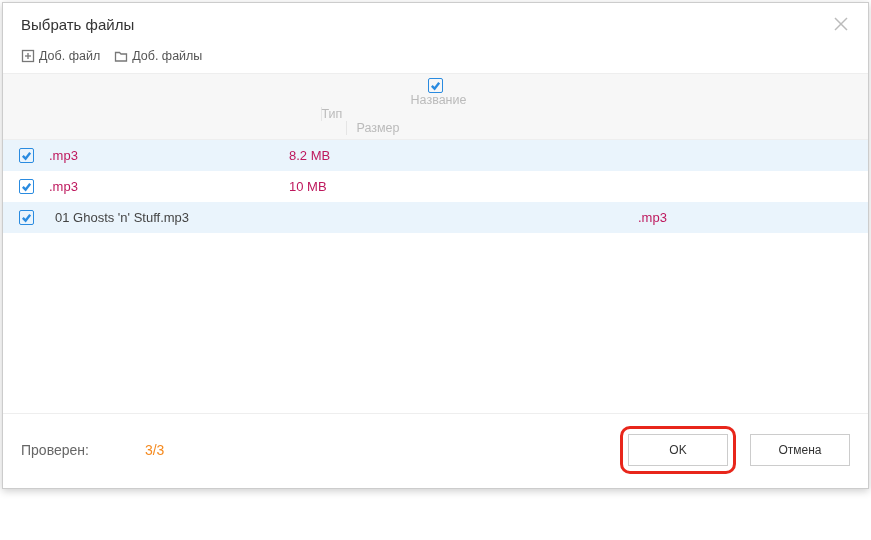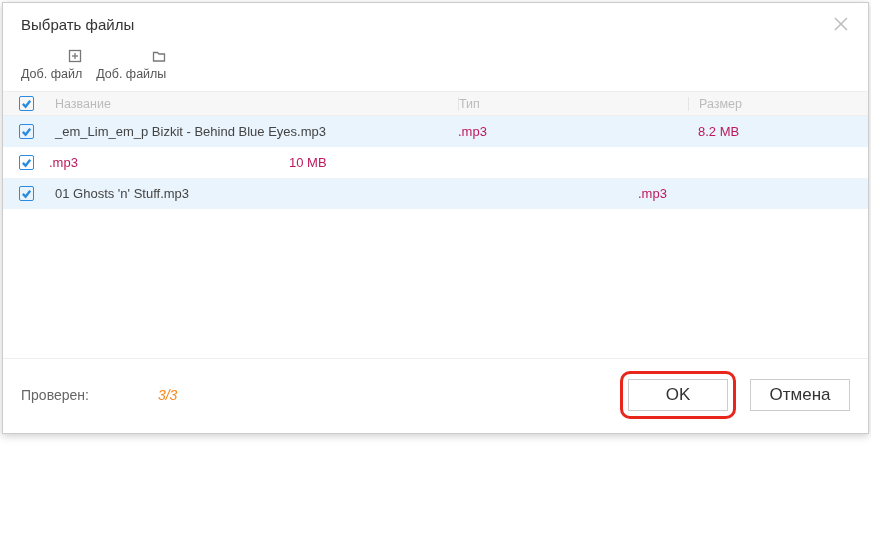--- a/index.html
+++ b/index.html
@@ -5,21 +5,21 @@
   * { box-sizing: border-box; margin: 0; padding: 0; }
   body {
     font-family: "Segoe UI", Arial, sans-serif;
     background: #fff;
     width: 871px;
     height: 540px;
     overflow: hidden;
   }
   .dialog {
     width: 867px;
-    height: 432px;
+    height: 487px;
     margin: 2px;
     border: 1px solid #ccc;
     box-shadow: 0 2px 8px rgba(0,0,0,0.2);
     display: flex;
     flex-direction: column;
     background: #fff;
   }
   .title-bar {
     display: flex;
     justify-content: space-between;
@@ -37,35 +37,35 @@
   .close-btn svg { width: 14px; height: 14px; stroke: #bbb; stroke-width: 1.5; }
   .toolbar {
     display: flex;
     gap: 14px;
     padding: 6px 18px 10px 18px;
     font-size: 12.5px;
     color: #555;
   }
   .tool-btn {
     display: flex;
-    align-items: flex-end;
+    align-items: center;
     gap: 4px;
     cursor: pointer;
-    flex-direction: column;
   }
   .tool-btn svg { width: 14px; height: 14px; stroke: #777; fill: none; stroke-width: 1.3; }
   .table-head {
     display: flex;
     align-items: center;
     background: #f7f7f7;
     border-top: 1px solid #eee;
     border-bottom: 1px solid #eee;
     padding: 4px 0;
     font-size: 12.5px;
     color: #bbb;
+    flex-direction: column;
   }
   .col-check { width: 46px; display: flex; justify-content: center; }
   .col-name { flex: 1; padding-left: 6px; }
   .col-type { width: 230px; border-left: 1px solid #e5e5e5; }
   .col-size { width: 180px; border-left: 1px solid #e5e5e5; padding-left: 10px; }
   .file-list { flex: 1; overflow: auto; }
   .file-row {
     display: flex;
     align-items: center;
     font-size: 13px;
@@ -85,28 +85,28 @@
   .checkbox svg { width: 11px; height: 11px; stroke: #2a8be0; stroke-width: 2.6; fill: none; }
   .footer {
     display: flex;
     align-items: center;
     padding: 12px 18px 14px 18px;
     border-top: 1px solid #eee;
     font-size: 14px;
     color: #666;
     gap: 44px;
   }
-  .footer-status-count { color: #f58a1f; margin-left: 25px; font-style: italic; }
+  .footer-status-count { color: #f58a1f; margin-left: 12px; }
   .footer-buttons { margin-left: auto; display: flex; align-items: center; gap: 14px; }
   .btn {
     min-width: 100px;
     height: 32px;
     border: 1px solid #ccc;
     background: #fff;
-    font-size: 17px;
+    font-size: 12px;
     color: #333;
     cursor: pointer;
     display: flex;
     align-items: center;
     justify-content: center;
   }
   .ok-wrap {
     border: 3px solid #e8261b;
     border-radius: 10px;
     padding: 5px;
@@ -159,21 +159,20 @@
 
   <div class="file-list">
     <div class="file-row">
       <div class="col-check">
         <div class="checkbox">
           <svg viewBox="0 0 12 12">
               <polyline points="2,6.5 5,9.5 10,3"></polyline>
             </svg>
         </div>
       </div>
-      <div class="col-name">_em_Lim_em_p Bizkit - Behind Blue Eyes.mp3</div>
       <div class="col-type">.mp3</div>
       <div class="col-size">8.2 MB</div>
     </div>
     <div class="file-row">
       <div class="col-check">
         <div class="checkbox">
           <svg viewBox="0 0 12 12">
               <polyline points="2,6.5 5,9.5 10,3"></polyline>
             </svg>
         </div>

